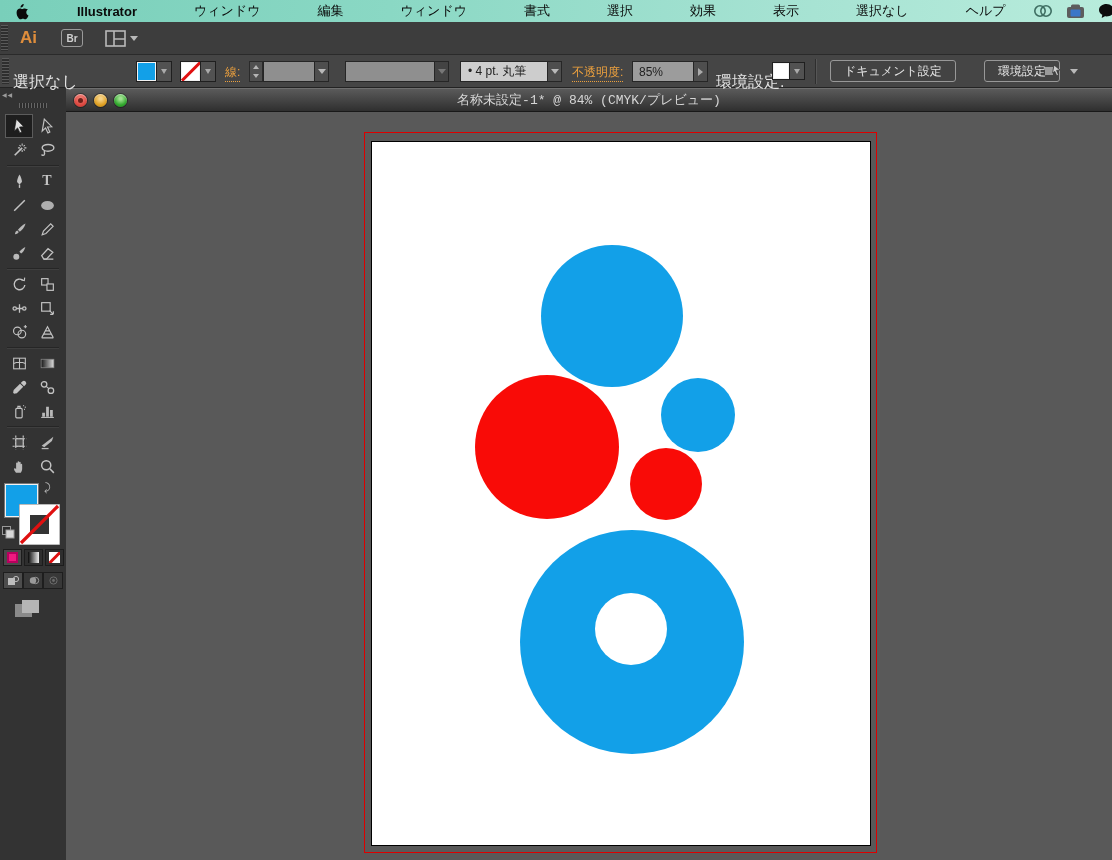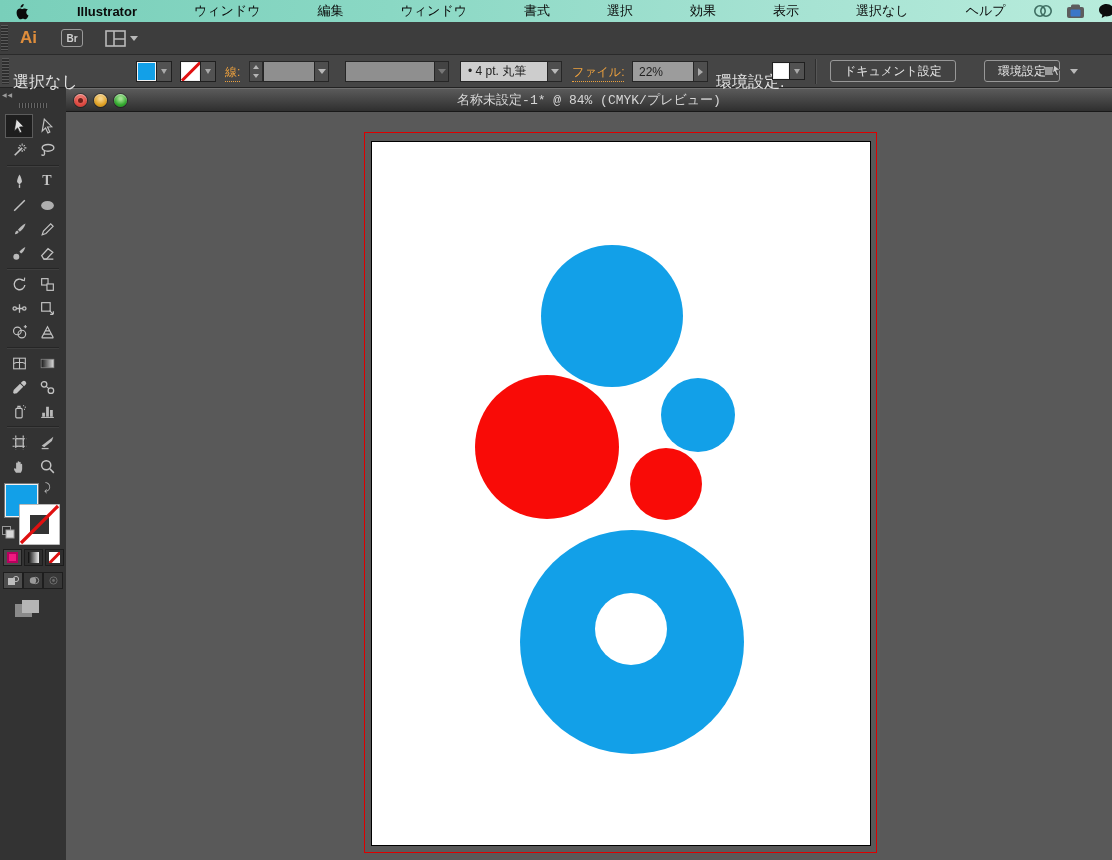--- a/index.html
+++ b/index.html
@@ -230,22 +230,22 @@
   <span class="field" style="left:345px; top:6px; width:90px; background:#8f8f8f"></span>
   <span class="field-arrow" style="left:435px; top:6px; background:#434343">
       <span class="caret" style="border-top-color:#777"></span>
     </span>
 
   <span class="field" style="left:460px; top:6px; width:88px; background:#cdcdcd; padding-left:7px">•  4 pt. 丸筆</span>
   <span class="field-arrow" style="left:548px; top:6px">
       <span class="caret"></span>
     </span>
 
-  <span class="cb-link" style="left:572px">ファイル:</span>
-  <span class="field" style="left:632px; top:6px; width:62px; background:#9c9c9c; padding-left:6px">22%</span>
+  <span class="cb-link" style="left:572px">不透明度:</span>
+  <span class="field" style="left:632px; top:6px; width:62px; background:#9c9c9c; padding-left:6px">85%</span>
   <span class="field-arrow" style="left:694px; top:6px">
     <span style="width:0;height:0;border-top:4px solid transparent;border-bottom:4px solid transparent;border-left:5px solid #aaa"></span>
   </span>
 
   <span class="cb-label" style="left:716px">環境設定:</span>
   <span class="swatch-group" style="left:772px; top:7px; position:absolute">
     <span class="swatch-box" style="width:18px;height:18px;background:#fff"></span>
     <span class="swatch-arrow" style="height:18px">
         <span class="caret"></span>
       </span>

